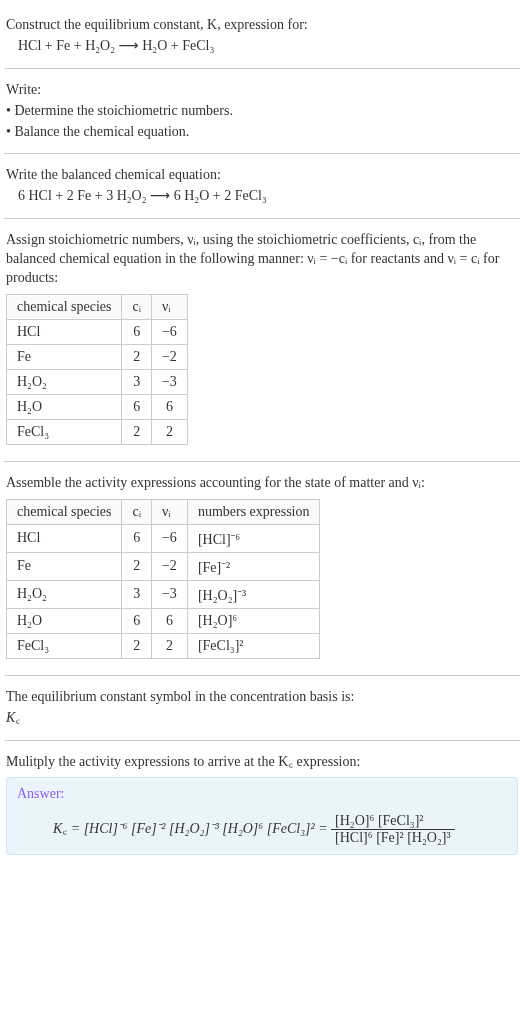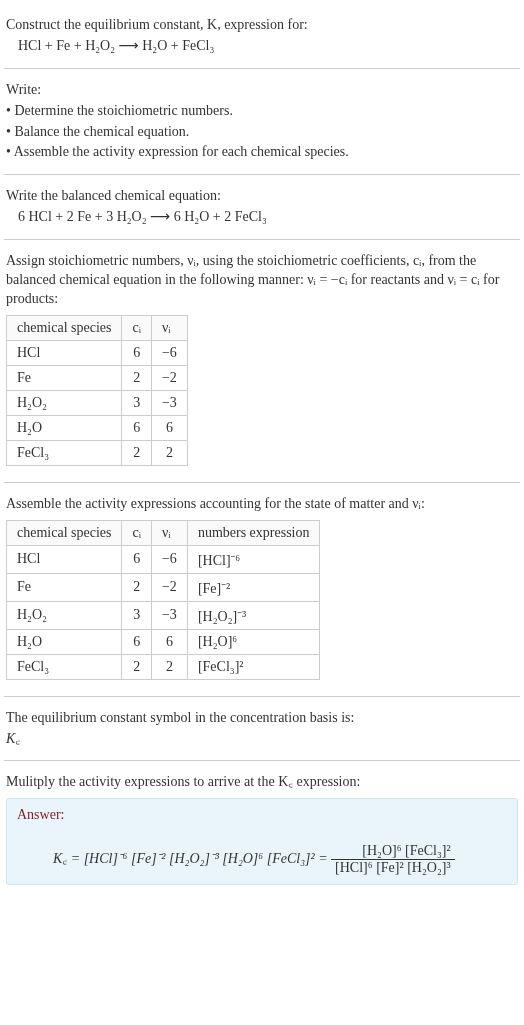--- a/index.html
+++ b/index.html
@@ -33,25 +33,25 @@
     }
     th { background: #fafafa; }
     td.num { text-align: center; }
     .answer-box {
       background: #eaf4fb;
       border: 1px solid #cfe3f0;
       border-radius: 3px;
       padding: 8px 10px;
       margin-top: 6px;
     }
-    .answer-label { color: #7f1d1d; margin-bottom: 20px; display: block; }
+    .answer-label { color: #8b5cf6; margin-bottom: 11px; display: block; }
     .frac {
       display: inline-block;
       vertical-align: middle;
-      text-align: right;
+      text-align: left;
       font-family: Liberation Serif, serif;
     }
     .frac .num { display:block; border-bottom: 1px solid #333; padding: 0 4px; }
     .frac .den { display:block; padding: 0 4px; }
     .indent { padding-left: 36px; }
     .ital { font-style: italic; }
   </style>
 </head>
 <body>
 
@@ -61,21 +61,20 @@
   </p>
   <p class="eq">HCl + Fe + H₂O₂  ⟶  H₂O + FeCl₃</p>
 </div>
 
 <div class="divider"></div>
 
 <div class="section">
   <p>Write:</p>
   <p>• Determine the stoichiometric numbers.</p>
   <p>• Balance the chemical equation.</p>
-  <p>• Assemble the activity expression for each chemical species.</p>
 </div>
 
 <div class="divider"></div>
 
 <div class="section">
   <p>Write the balanced chemical equation:</p>
   <p class="eq">6 HCl + 2 Fe + 3 H₂O₂  ⟶  6 H₂O + 2 FeCl₃</p>
 </div>
 
 <div class="divider"></div>

